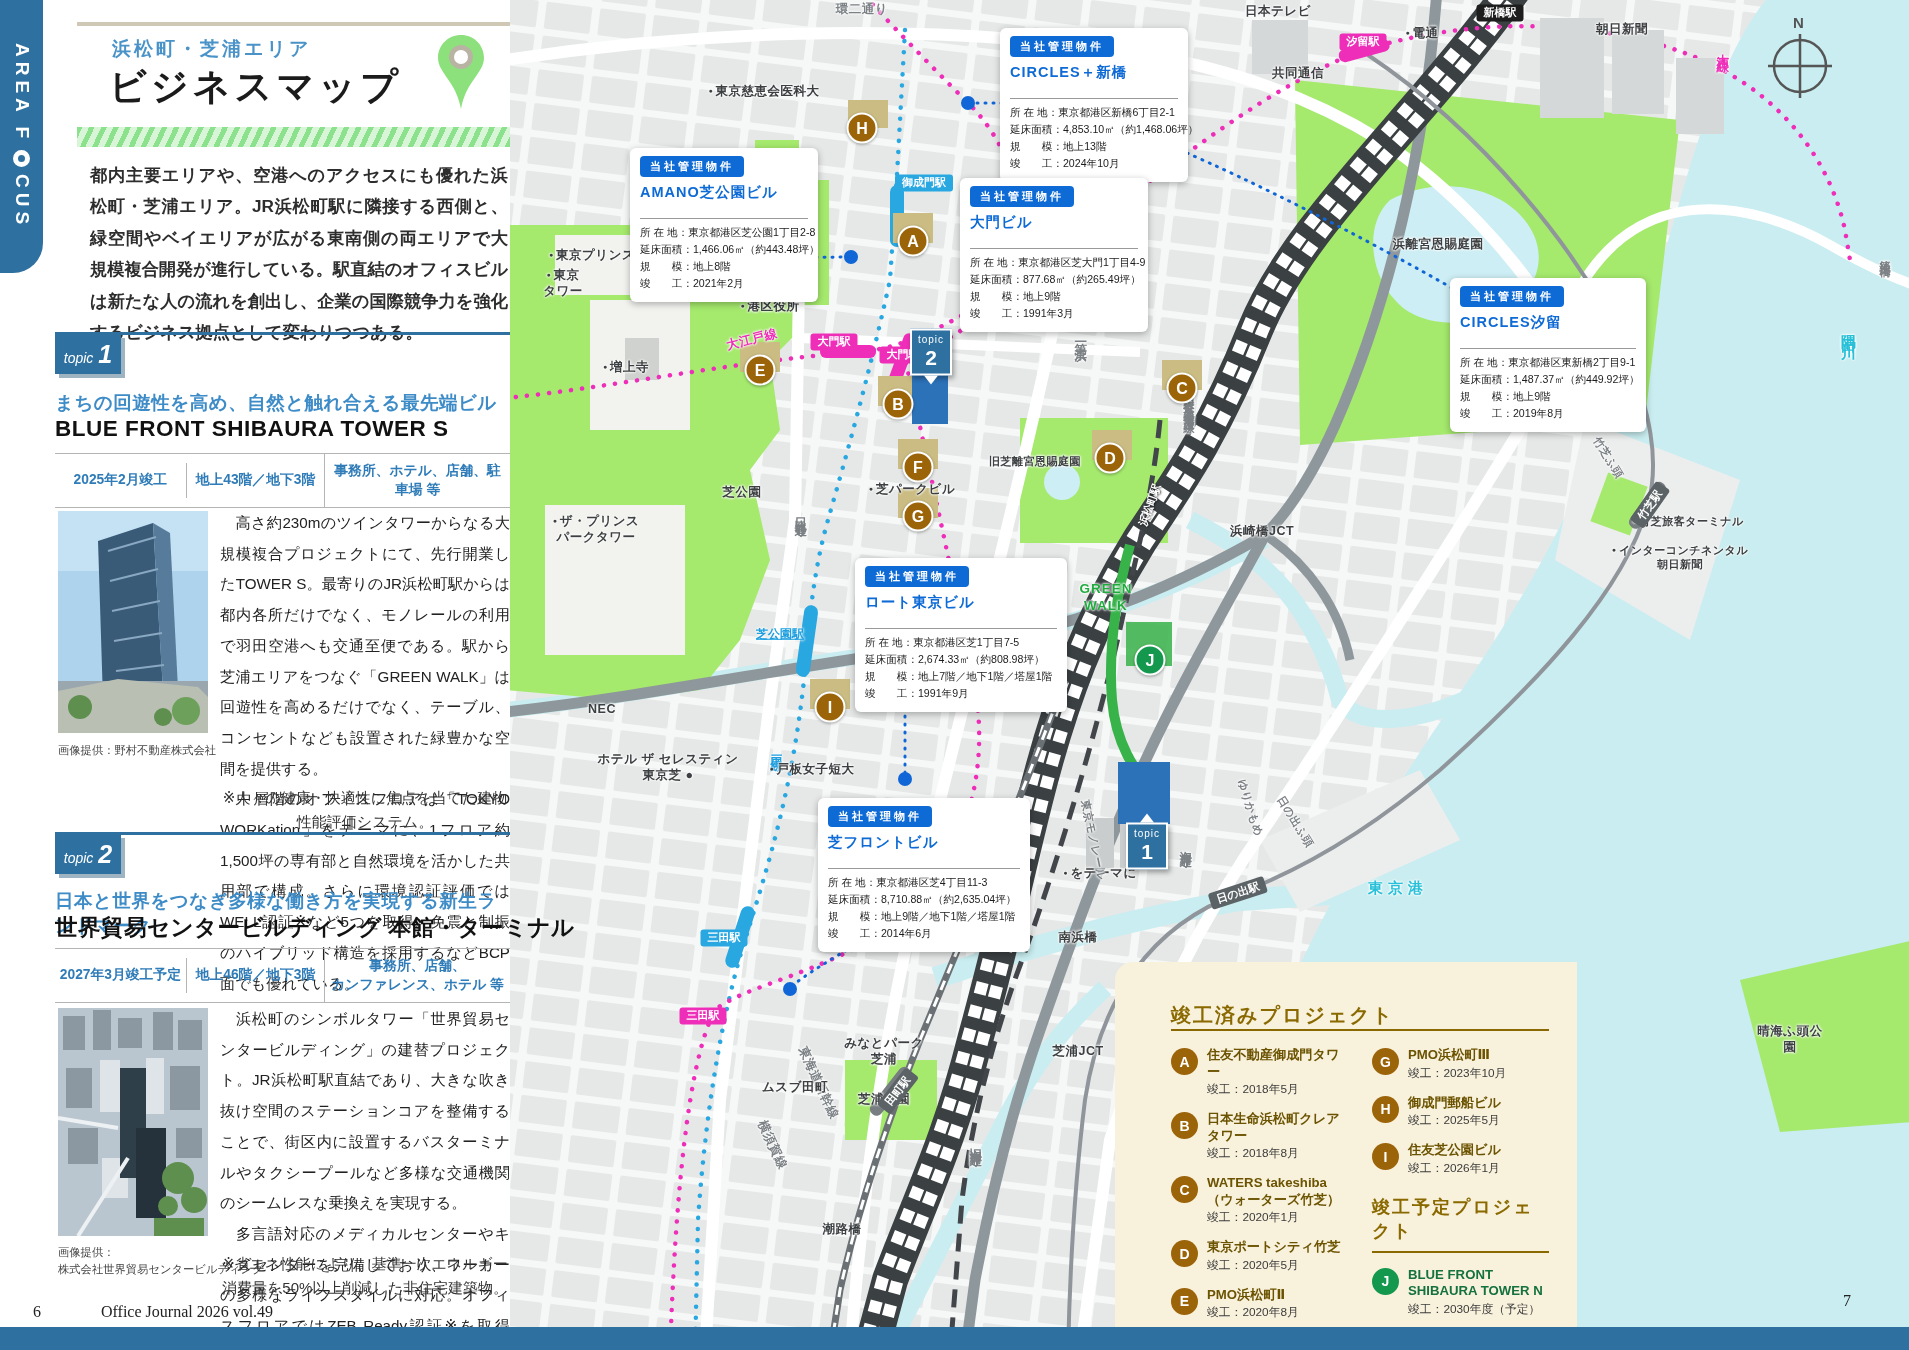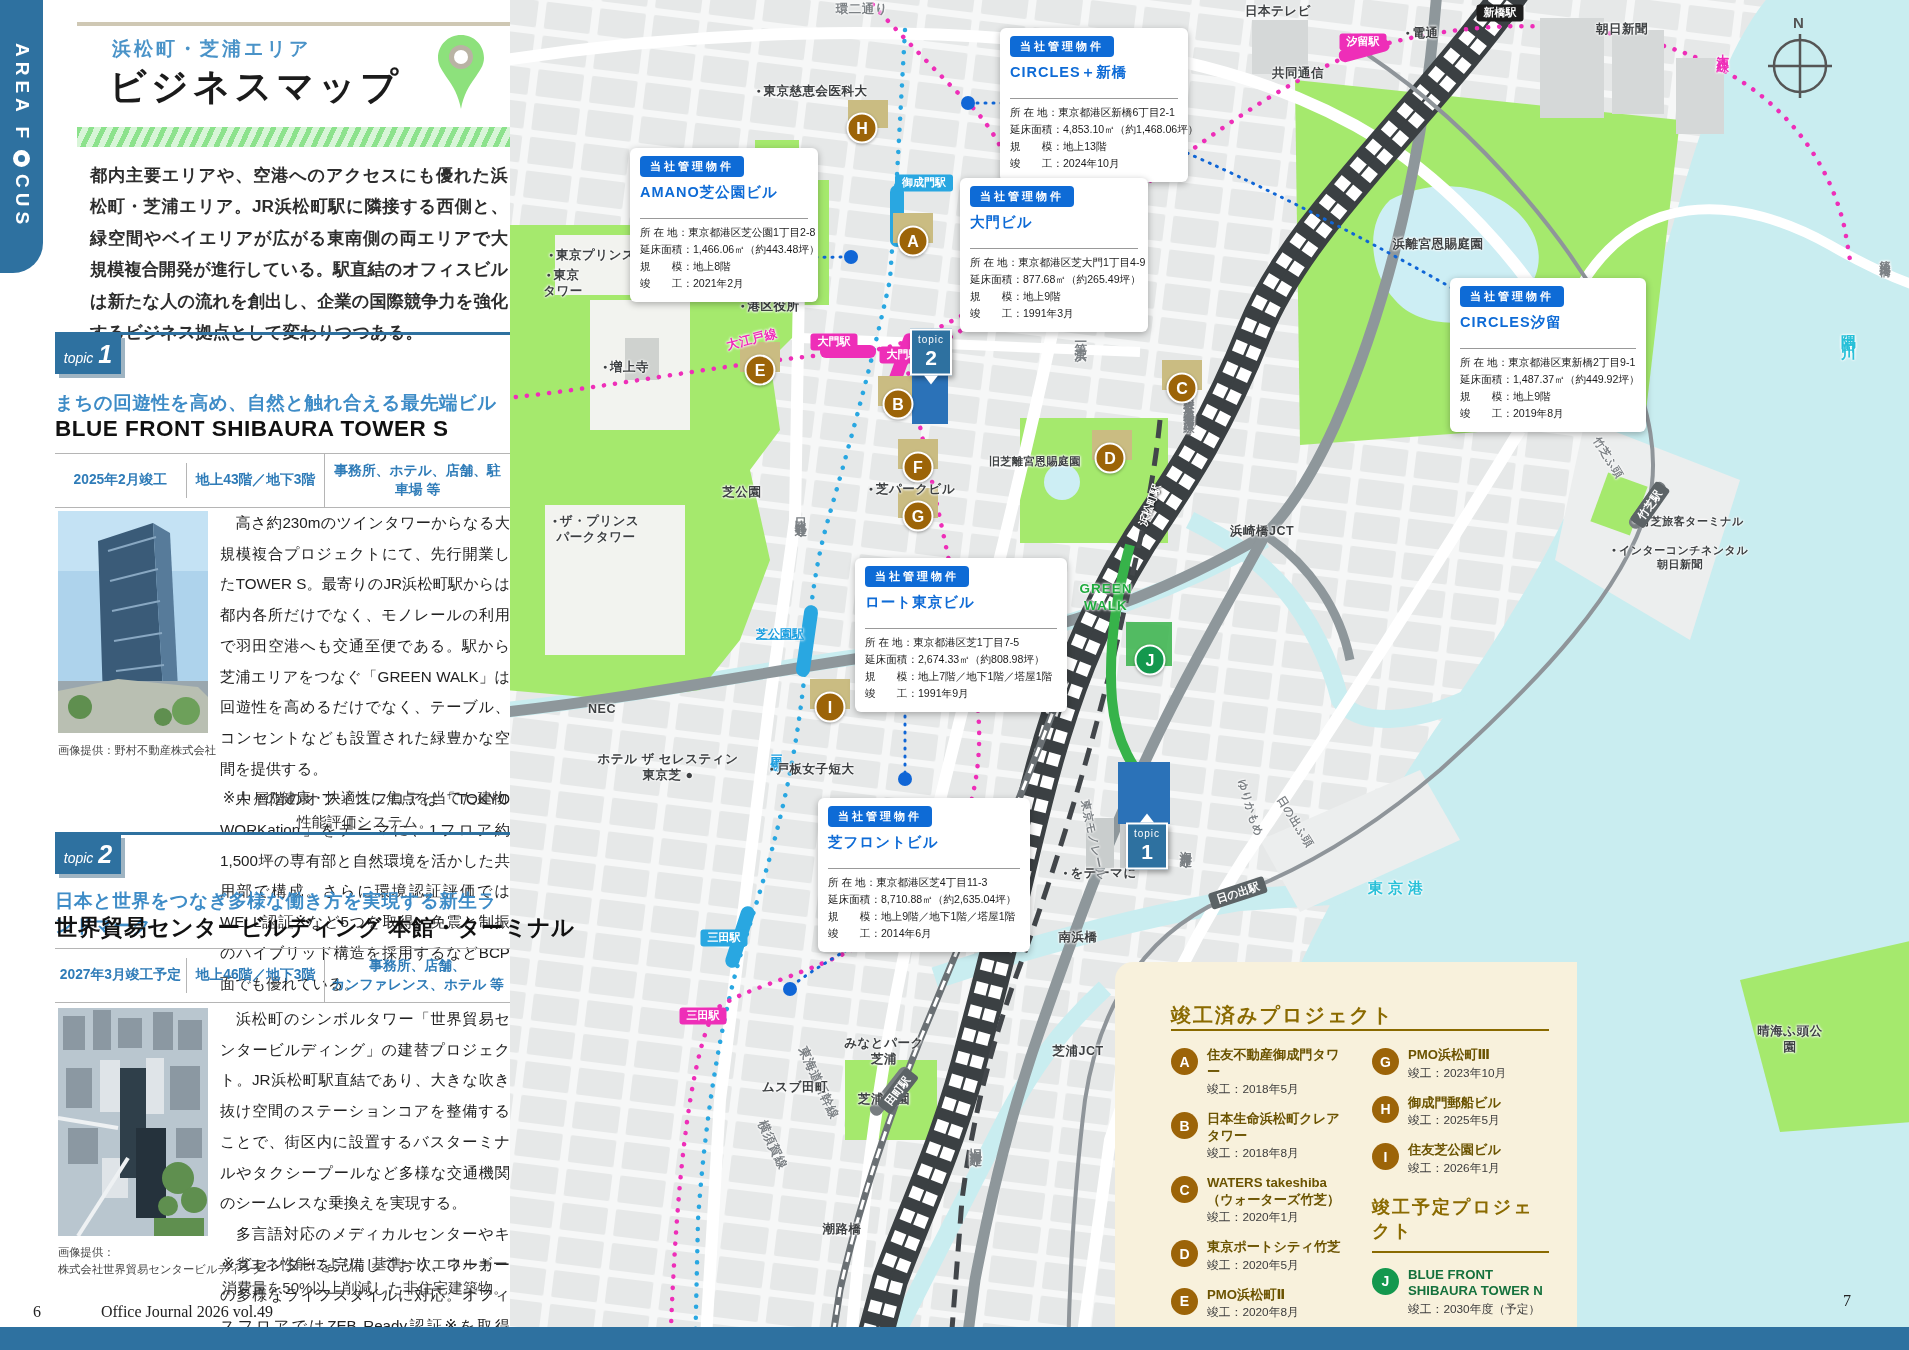--- a/index.html
+++ b/index.html
@@ -235,21 +235,21 @@
       <text x="1793" y="28" font-size="15" fill="#555" stroke="none" font-weight="bold">N</text>
     </g>
   </svg>
 
   <div id="maphtml">
       <div class="mlabel gray" style="left: 862px; top: 10px;">環二通り</div>
       <div class="mlabel" style="left: 1278px; top: 12px;">日本テレビ</div>
       <div class="mlabel dot" style="left: 1422px; top: 34px;">電通</div>
       <div class="mlabel" style="left: 1622px; top: 30px;">朝日新聞</div>
       <div class="mlabel" style="left: 1298px; top: 74px;">共同通信</div>
-      <div class="mlabel dot" style="left: 812px; top: 92px; text-align: right;">東京慈恵会医科大</div>
+      <div class="mlabel dot" style="left: 764px; top: 92px; text-align: right;">東京慈恵会医科大</div>
       <div class="mlabel dot" style="left: 563px; top: 284px;">東京
 タワー</div>
       <div class="mlabel dot" style="left: 612px; top: 256px;">東京プリンスホテル</div>
       <div class="mlabel dot" style="left: 745px; top: 276px;">慶應義塾大</div>
       <div class="mlabel dot" style="left: 770px; top: 307px;">港区役所</div>
       <div class="mlabel dot" style="left: 626px; top: 368px;">増上寺</div>
       <div class="mlabel dot" style="left: 596px; top: 530px;">ザ・プリンス
 パークタワー</div>
       <div class="mlabel" style="left: 742px; top: 493px;">芝公園</div>
       <div class="mlabel dot" style="left: 912px; top: 490px;">芝パークビル</div>

